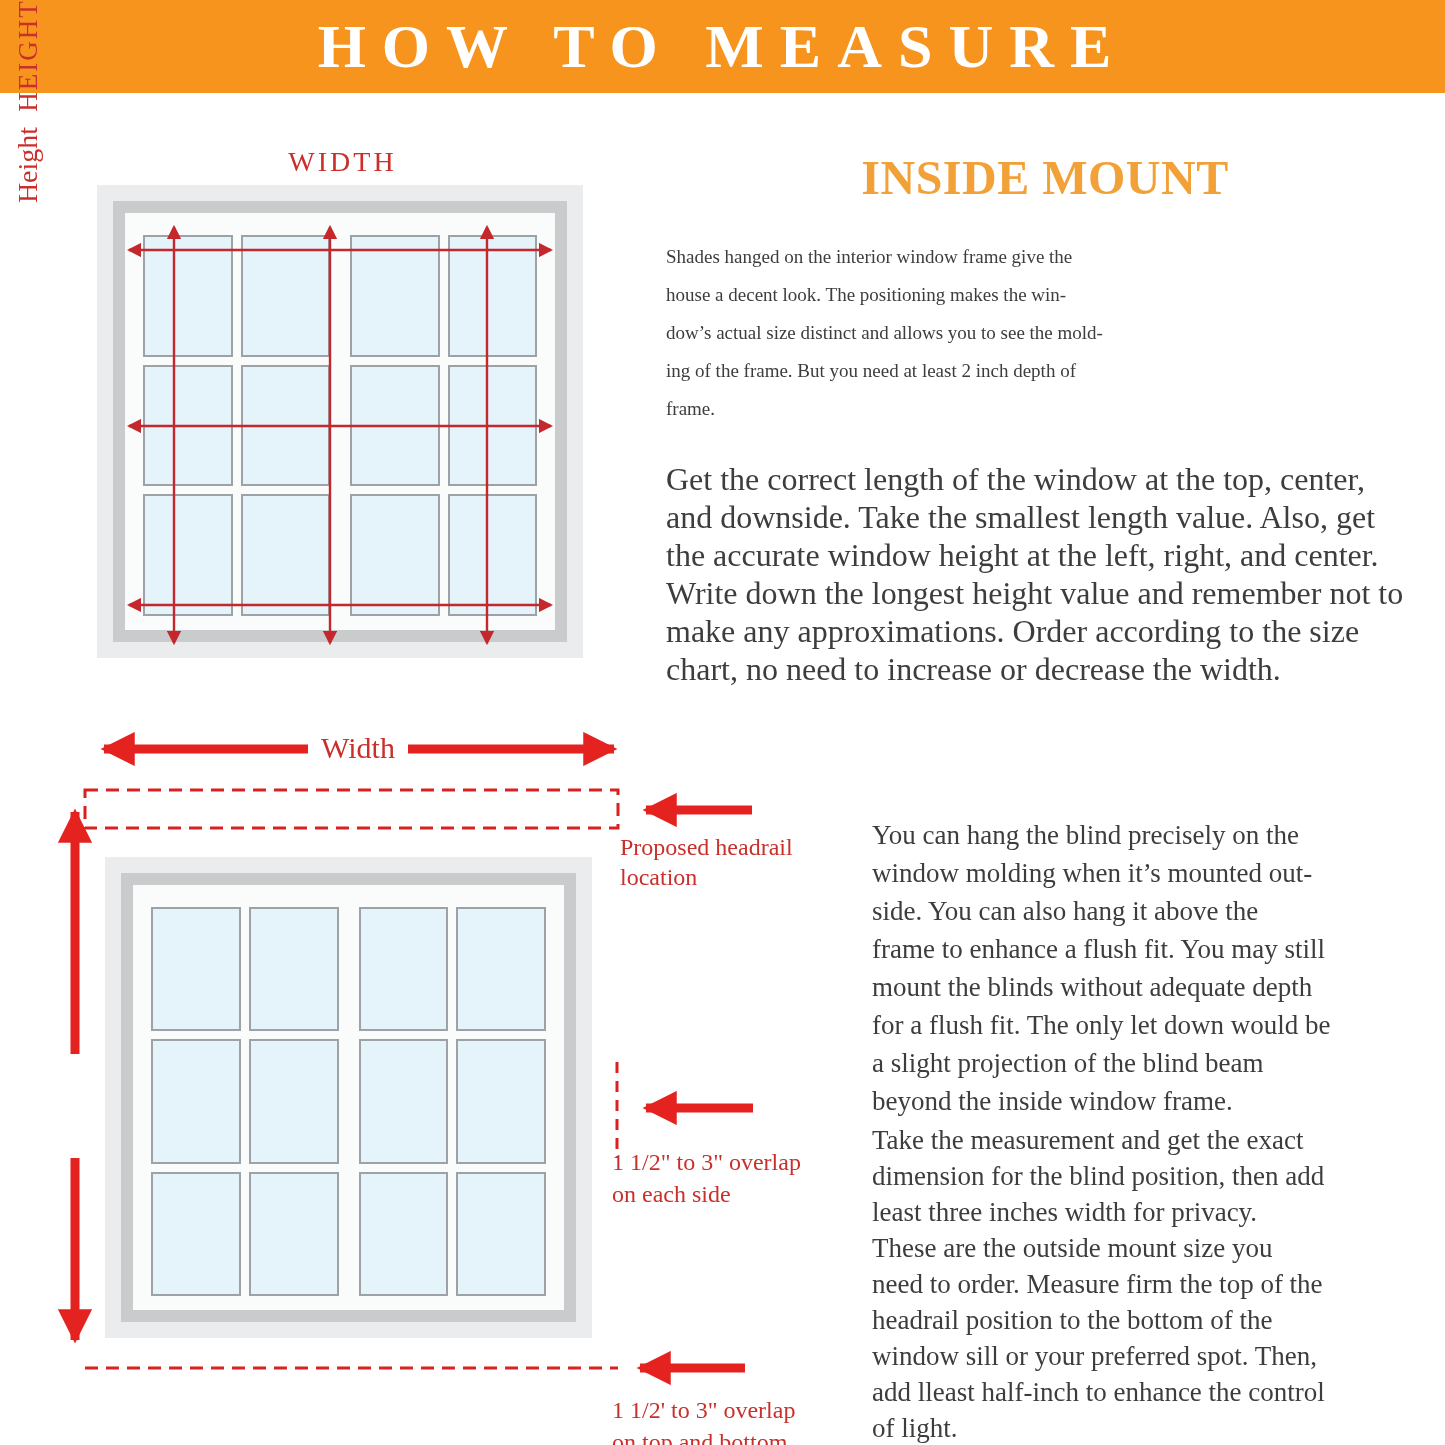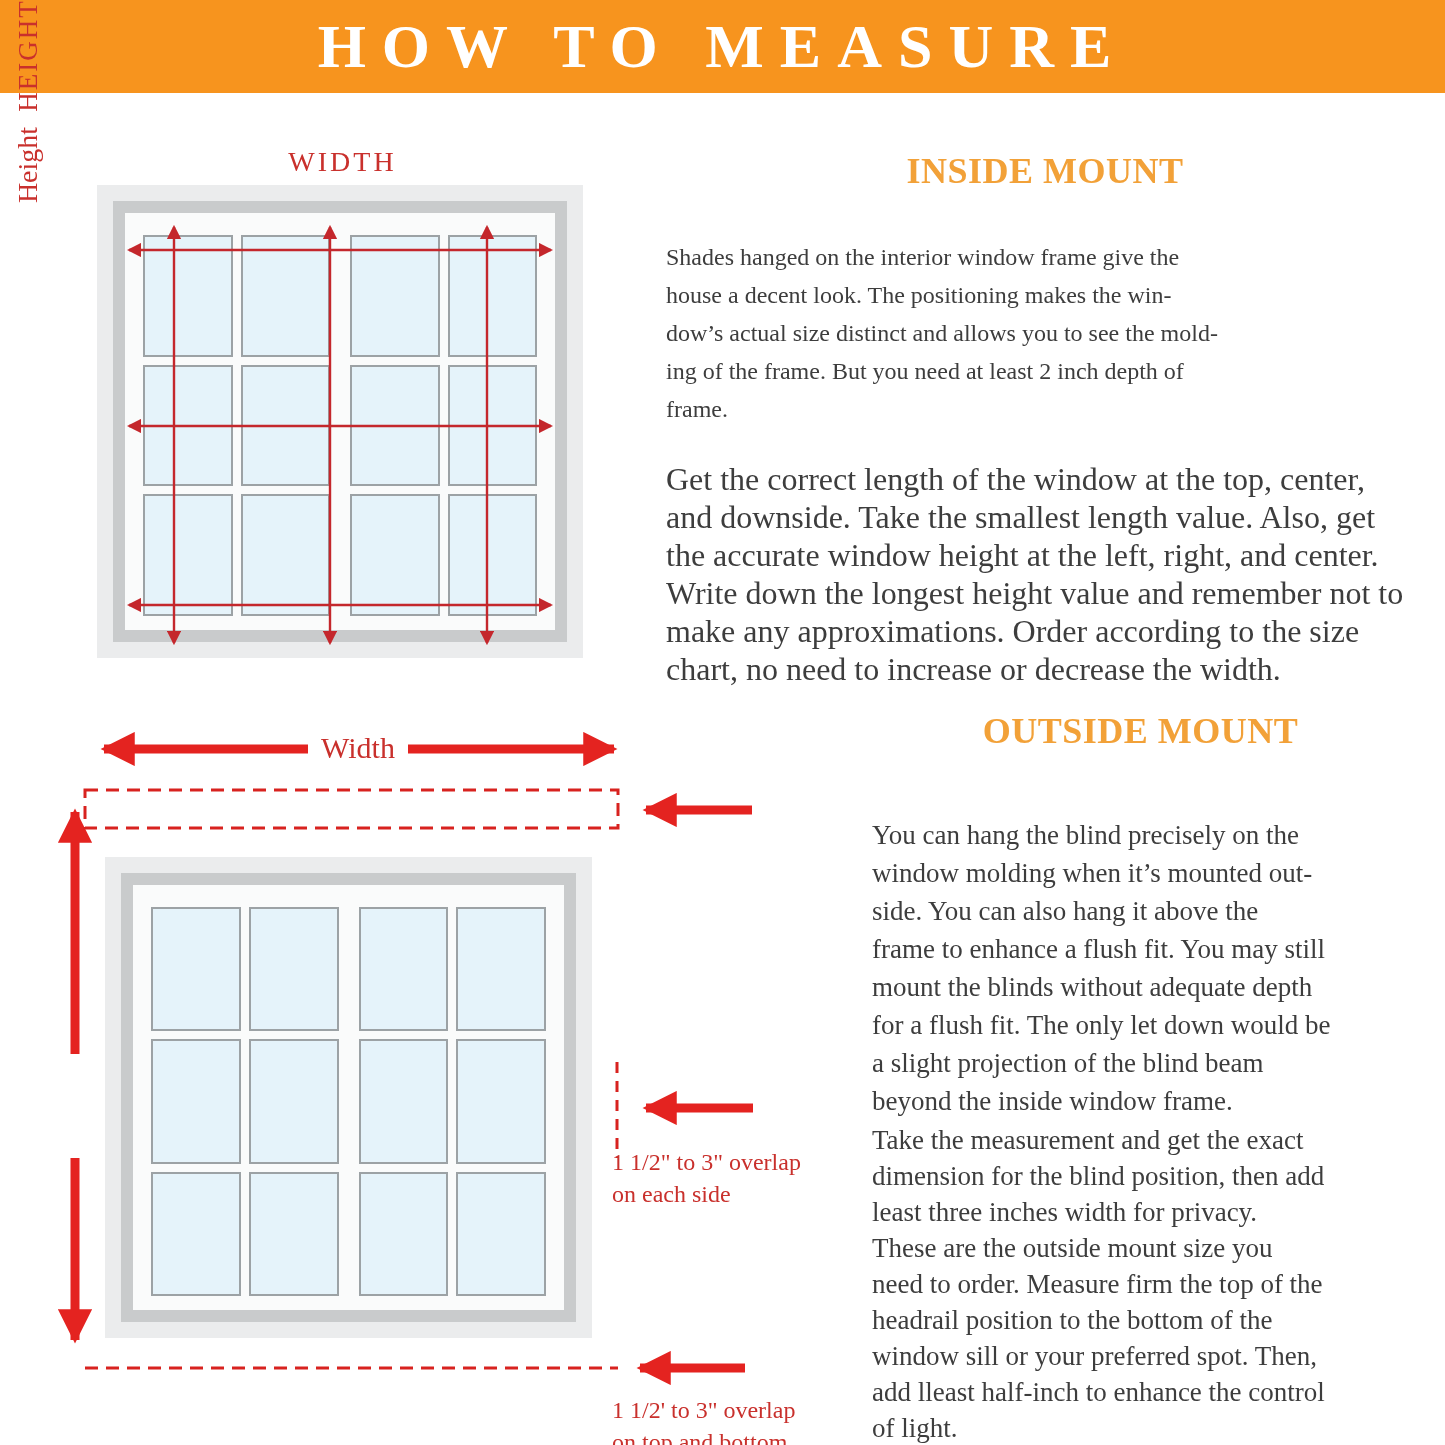--- a/index.html
+++ b/index.html
@@ -52,26 +52,26 @@
   .height-top span{transform:rotate(-90deg);white-space:nowrap;font-size:27px;letter-spacing:2px;color:var(--label-red);}
   .width-bottom{left:312px;top:731px;width:92px;text-align:center;font-size:30px;}
   .height-bottom{left:47px;top:1050px;width:56px;height:110px;display:flex;align-items:center;justify-content:center;}
   .height-bottom span{transform:rotate(-90deg);white-space:nowrap;font-size:28px;color:var(--label-red);}
   .headrail-lbl{left:620px;top:832px;width:230px;font-size:24px;line-height:30px;}
   .side-overlap-lbl{left:612px;top:1146px;width:240px;font-size:24px;line-height:32px;}
   .bottom-overlap-lbl{left:612px;top:1394px;width:250px;font-size:24px;line-height:32px;}
   
   .mount-heading{
     position:absolute;margin:0;color:var(--heading-orange);font-weight:bold;
-    font-size:36px;text-align:center;letter-spacing:0.5px;white-space:nowrap;
+    font-size:48px;text-align:center;letter-spacing:0.5px;white-space:nowrap;
   }
   .inside-heading{left:650px;top:150px;width:790px;}
   .outside-heading{left:858px;top:710px;width:565px;}
   .copy{position:absolute;margin:0;color:var(--body-text);white-space:pre-line;}
-  .inside-p1{left:666px;top:238px;width:760px;font-size:24px;line-height:38px;}
+  .inside-p1{left:666px;top:238px;width:760px;font-size:19px;line-height:38px;}
   .inside-p2{left:666px;top:460px;width:760px;font-size:32px;line-height:38px;}
   .outside-p1{left:872px;top:816px;width:565px;font-size:27px;line-height:38px;}
   .outside-p2{left:872px;top:1122px;width:570px;font-size:27px;line-height:36px;}
 </style>
 </head>
 <body>
 
 <div class="canvas">
 
   <div class="header-bar">
@@ -186,26 +186,27 @@
       <line x1="745" y1="668" x2="640" y2="668" marker-end="url(#tB)"></line>
     </g>
 
     <rect x="85" y="90" width="533" height="38" fill="none" stroke="#d8221f" stroke-width="3" stroke-dasharray="13 8"></rect>
 
     <line x1="617" y1="362" x2="617" y2="458" stroke="#d8221f" stroke-width="3" stroke-dasharray="11 8"></line>
 
     <line x1="85" y1="668" x2="618" y2="668" stroke="#d8221f" stroke-width="3" stroke-dasharray="13 8"></line>
   </svg>
 
+  <div class="red-lbl headrail-lbl">Proposed headrail
+location</div>
   <div class="red-lbl side-overlap-lbl">1 1/2" to 3" overlap
 on each side</div>
   <div class="red-lbl bottom-overlap-lbl">1 1/2' to 3" overlap
 on top and bottom</div>
 
-  <h2 class="mount-heading outside-heading">OUTSIDE MOUNT</h2>
   <p class="copy outside-p2">Take the measurement and get the exact
 dimension for the blind position, then add
 least three inches width for privacy.
 These are the outside mount size you
 need to order. Measure firm the top of the
 headrail position to the bottom of the
 window sill or your preferred spot. Then,
 add lleast half-inch to enhance the control
 of light.</p>
   <p class="copy outside-p1">You can hang the blind precisely on the

